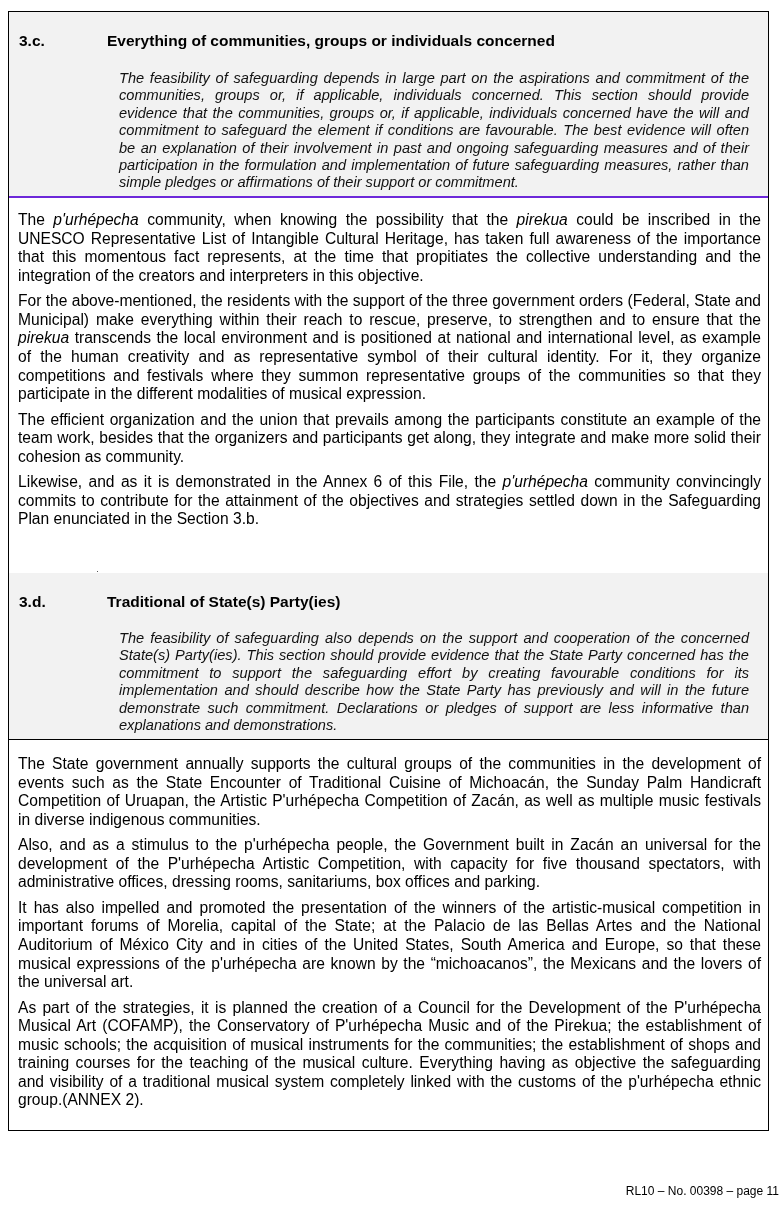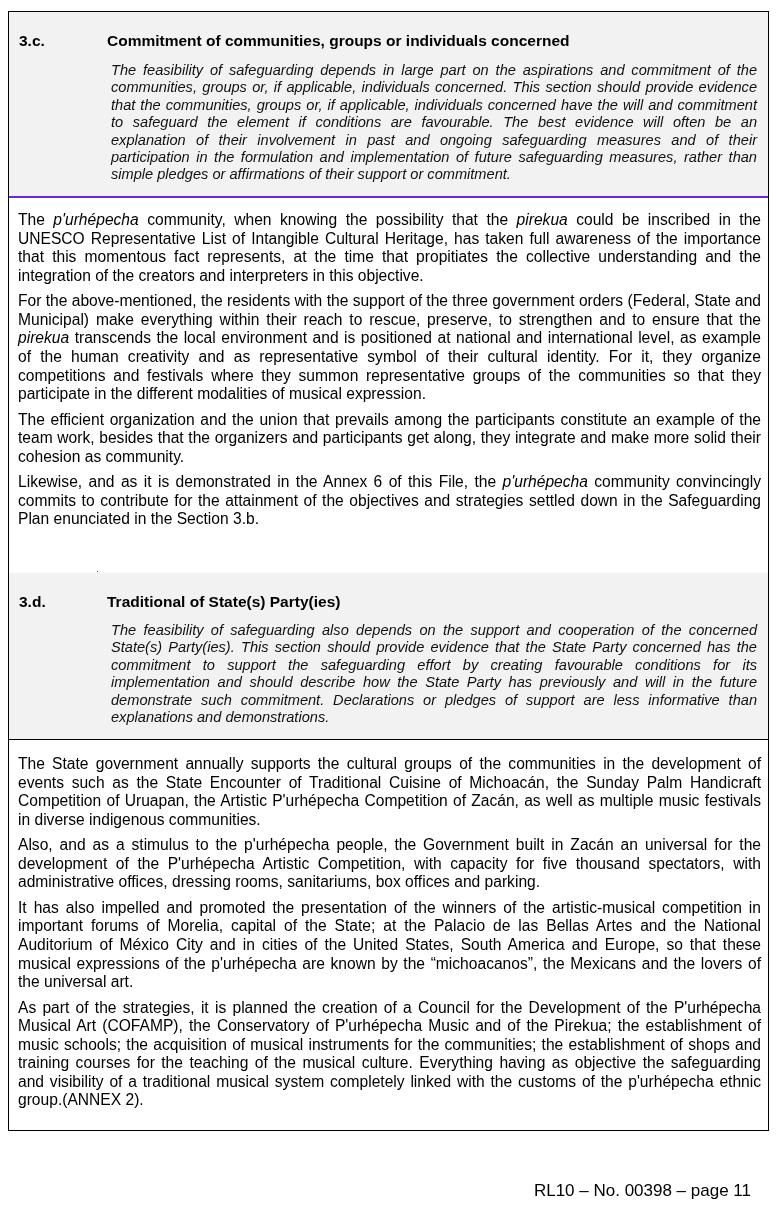--- a/index.html
+++ b/index.html
@@ -49,21 +49,21 @@
     }
     .guidance {
       position: absolute;
       left: 98px;
       right: 7px;
       font-style: italic;
       font-size: 14.6px;
       line-height: 17.4px;
       text-align: justify;
       color: #111;
-      margin: 4px;
+      margin: 12px;
     }
     .head-c .sec-num, .head-c .sec-title { top: 20px; }
     .head-c .guidance { top: 46px; }
     .head-d .sec-num, .head-d .sec-title { top: 20px; }
     .head-d .guidance { top: 45px; }
 
     .body-block {
       position: absolute;
       left: 9px;
       right: 7px;
@@ -80,36 +80,36 @@
     .stray-dot {
       position: absolute;
       left: 88px;
       top: 559px;
       width: 1px;
       height: 1px;
       background: #555;
     }
     .footer {
       position: absolute;
-      right: 28px;
+      right: 0;
       top: 1184px;
-      font-size: 17px;
+      font-size: 12px;
       line-height: 14px;
       color: #000;
     }
     i { font-style: italic; }
   </style>
 </head>
 <body>
 
 <div class="frame">
 
   <div class="section-head head-c">
     <span class="sec-num">3.c.</span>
-    <span class="sec-title">Commitment of communities, groups or individuals concerned</span>
+    <span class="sec-title">Everything of communities, groups or individuals concerned</span>
     <p class="guidance">The feasibility of safeguarding depends in large part on the aspirations and commitment of the communities, groups or, if applicable, individuals concerned. This section should provide evidence that the communities, groups or, if applicable, individuals concerned have the will and commitment to safeguard the element if conditions are favourable. The best evidence will often be an explanation of their involvement in past and ongoing safeguarding measures and of their participation in the formulation and implementation of future safeguarding measures, rather than simple pledges or affirmations of their support or commitment.</p>
   </div>
 
   <div class="body-block body-c">
     <p><span>The </span><i>p'urhépecha</i><span> community, when knowing the possibility that the </span><i>pirekua</i><span> could be inscribed in the UNESCO Representative List of Intangible Cultural Heritage, has taken full awareness of the importance that this momentous fact represents, at the time that propitiates the collective understanding and the integration of the creators and interpreters in this objective.</span></p>
     <p><span>For the above-mentioned, the residents with the support of the three government orders (Federal, State and Municipal) make everything within their reach to rescue, preserve, to strengthen and to ensure that the </span><i>pirekua</i><span> transcends the local environment and is positioned at national and international level, as example of the human creativity and as representative symbol of their cultural identity. For it, they organize competitions and festivals where they summon representative groups of the communities so that they participate in the different modalities of musical expression.</span></p>
     <p>The efficient organization and the union that prevails among the participants constitute an example of the team work, besides that the organizers and participants get along, they integrate and make more solid their cohesion as community.</p>
     <p><span>Likewise, and as it is demonstrated in the Annex 6 of this File, the </span><i>p'urhépecha</i><span> community convincingly commits to contribute for the attainment of the objectives and strategies settled down in the Safeguarding Plan enunciated in the Section 3.b.</span></p>
   </div>
 

